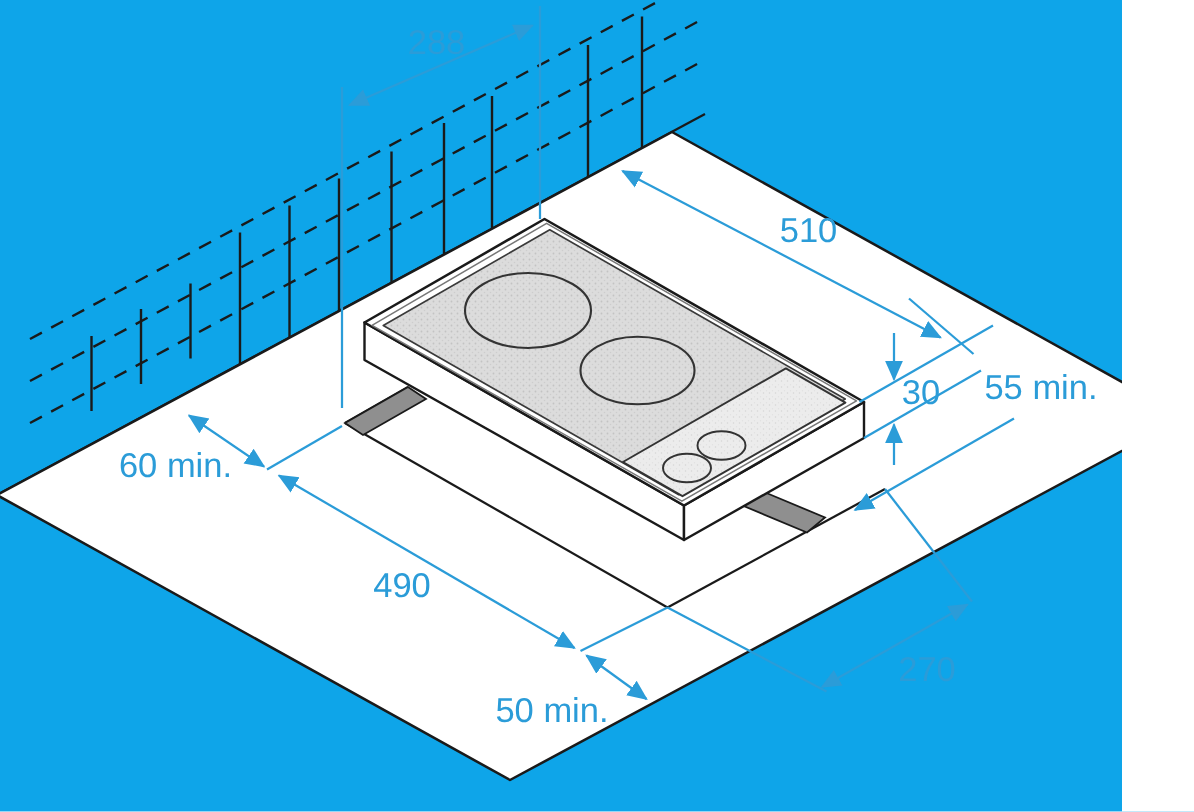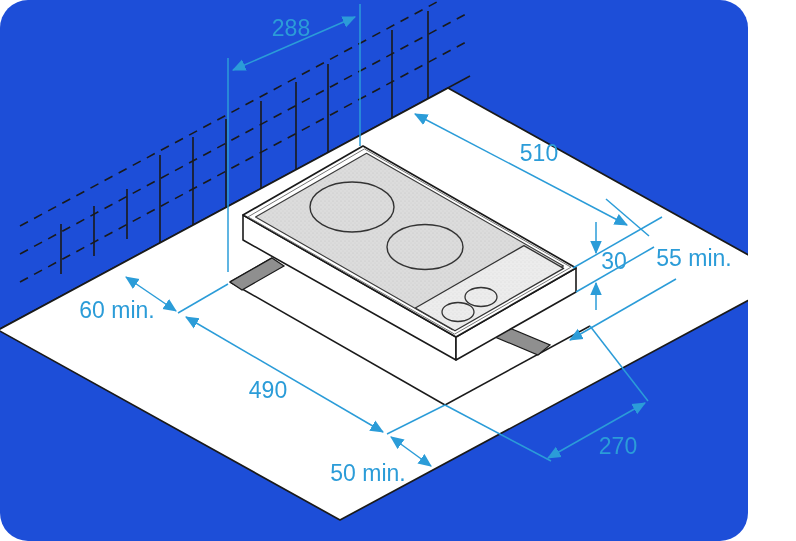--- a/index.html
+++ b/index.html
@@ -1,16 +1,16 @@
 <!DOCTYPE html>
 <html><head>
 <meta charset="utf-8">
 <style>
   html,body{margin:0;padding:0;background:#fff;}
-  .stage{width:748px;height:541px;position:relative;background:#1d4ed8;overflow:hidden;border-radius:28px;}
+  .stage{width:748px;height:541px;position:relative;background:#0ea5e9;overflow:hidden;}
   svg{display:block;}
   text.dim{font-family:"Liberation Sans","DejaVu Sans",sans-serif;font-size:23px;fill:#2b9cd8;}
 </style>
 </head>
 <body>
 
 <div class="stage">
 <svg viewBox="0 0 796 541" width="796" height="541">
   <defs>
     <marker id="ah" viewBox="0 0 10 10" refX="9.2" refY="5" markerWidth="9" markerHeight="9" orient="auto-start-reverse">

